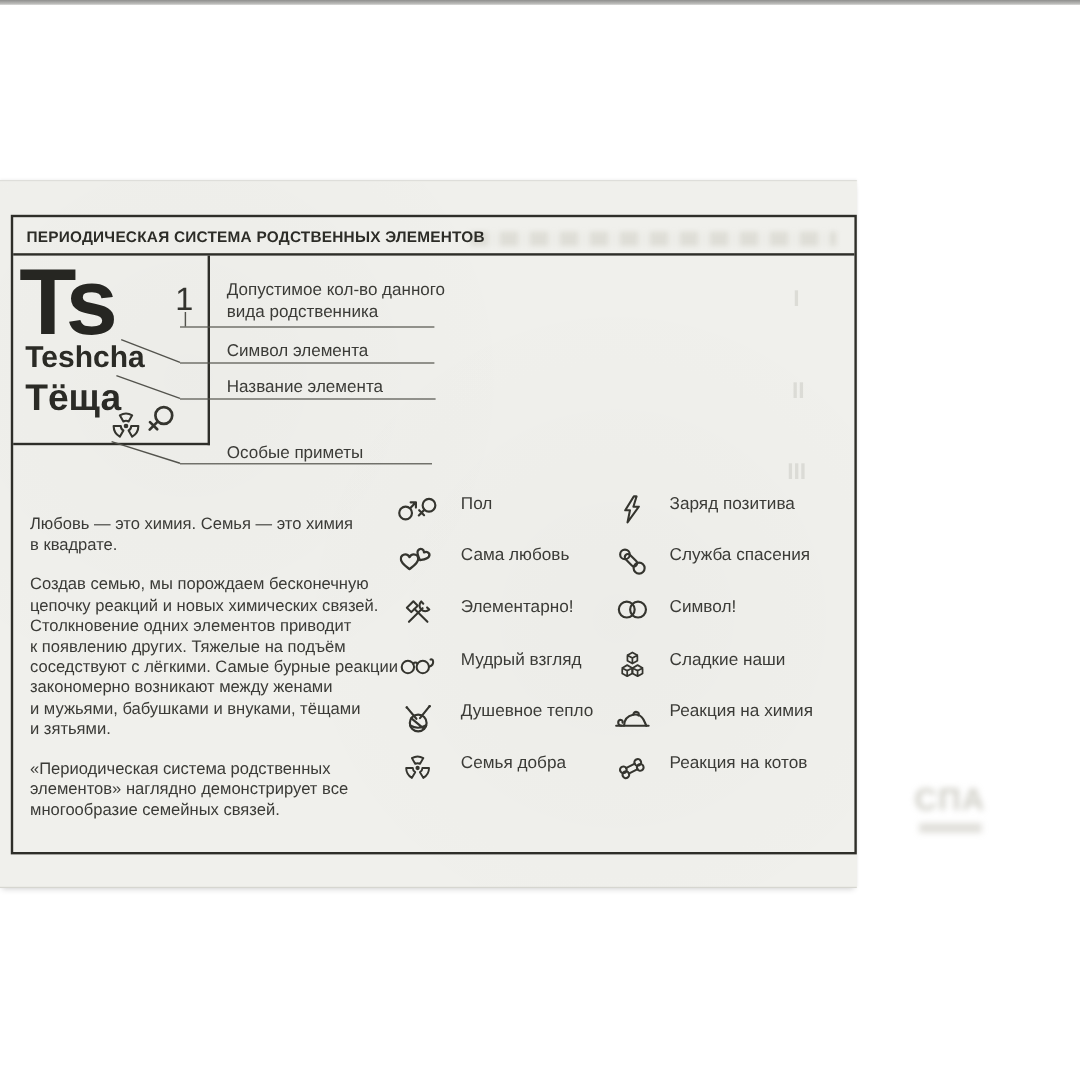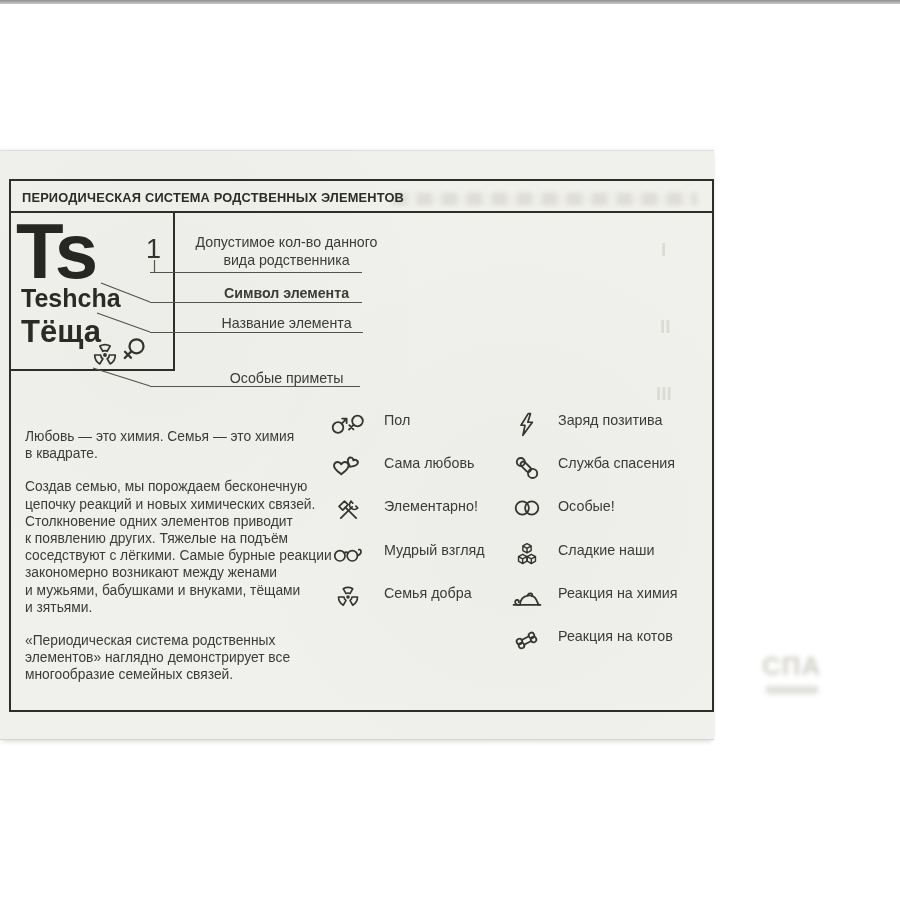--- a/index.html
+++ b/index.html
@@ -54,24 +54,24 @@
   }
   .el-ru{
     position:absolute;left:21px;top:163px;
     font-size:31px;font-weight:bold;color:#2b2b26;
   }
   .card-ic-rad{position:absolute;left:92px;top:191px;}
   .card-ic-fem{position:absolute;left:118px;top:184px;}
 
   .ann{
     position:absolute;left:189px;width:195px;
-    font-size:14.2px;line-height:18px;color:#3b3b37;white-space:pre-line;text-align:center;
+    font-size:14.2px;line-height:18px;color:#3b3b37;white-space:pre-line;
   }
   .ann1{top:82px;}
-  .ann2{top:133px;font-weight:bold;}
+  .ann2{top:133px;}
   .ann3{top:163px;}
   .ann4{top:218px;}
   .uline{position:absolute;height:1px;background:#53534d;}
   .u1{left:150px;top:121px;width:212px;}
   .u2{left:150px;top:151px;width:212px;}
   .u3{left:150px;top:181px;width:213px;}
   .u4{left:150px;top:235px;width:210px;}
   .connectors{position:absolute;left:0;top:0;pointer-events:none;}
 
   .intro{
@@ -279,20 +279,28 @@
     <div class="lrow">
       <span class="icn-box">
           <svg class="icn" width="31" height="21">
             <use href="#sym-glasses"></use>
           </svg>
         </span>
       <span class="llabel">Мудрый взгляд</span>
     </div>
     <div class="lrow">
       <span class="icn-box">
+          <svg class="icn" width="23" height="26">
+            <use href="#sym-yarn"></use>
+          </svg>
+        </span>
+      <span class="llabel">Душевное тепло</span>
+    </div>
+    <div class="lrow">
+      <span class="icn-box">
           <svg class="icn" width="24" height="24">
             <use href="#sym-radiation"></use>
           </svg>
         </span>
       <span class="llabel">Семья добра</span>
     </div>
   </div>
 
   <div class="legend-col right">
     <div class="lrow">
@@ -310,21 +318,21 @@
           </svg>
         </span>
       <span class="llabel">Служба спасения</span>
     </div>
     <div class="lrow">
       <span class="icn-box">
           <svg class="icn" width="28" height="20">
             <use href="#sym-rings"></use>
           </svg>
         </span>
-      <span class="llabel">Особые!</span>
+      <span class="llabel">Символ!</span>
     </div>
     <div class="lrow">
       <span class="icn-box">
           <svg class="icn" width="26" height="28">
             <use href="#sym-sugar"></use>
           </svg>
         </span>
       <span class="llabel">Сладкие наши</span>
     </div>
     <div class="lrow">

